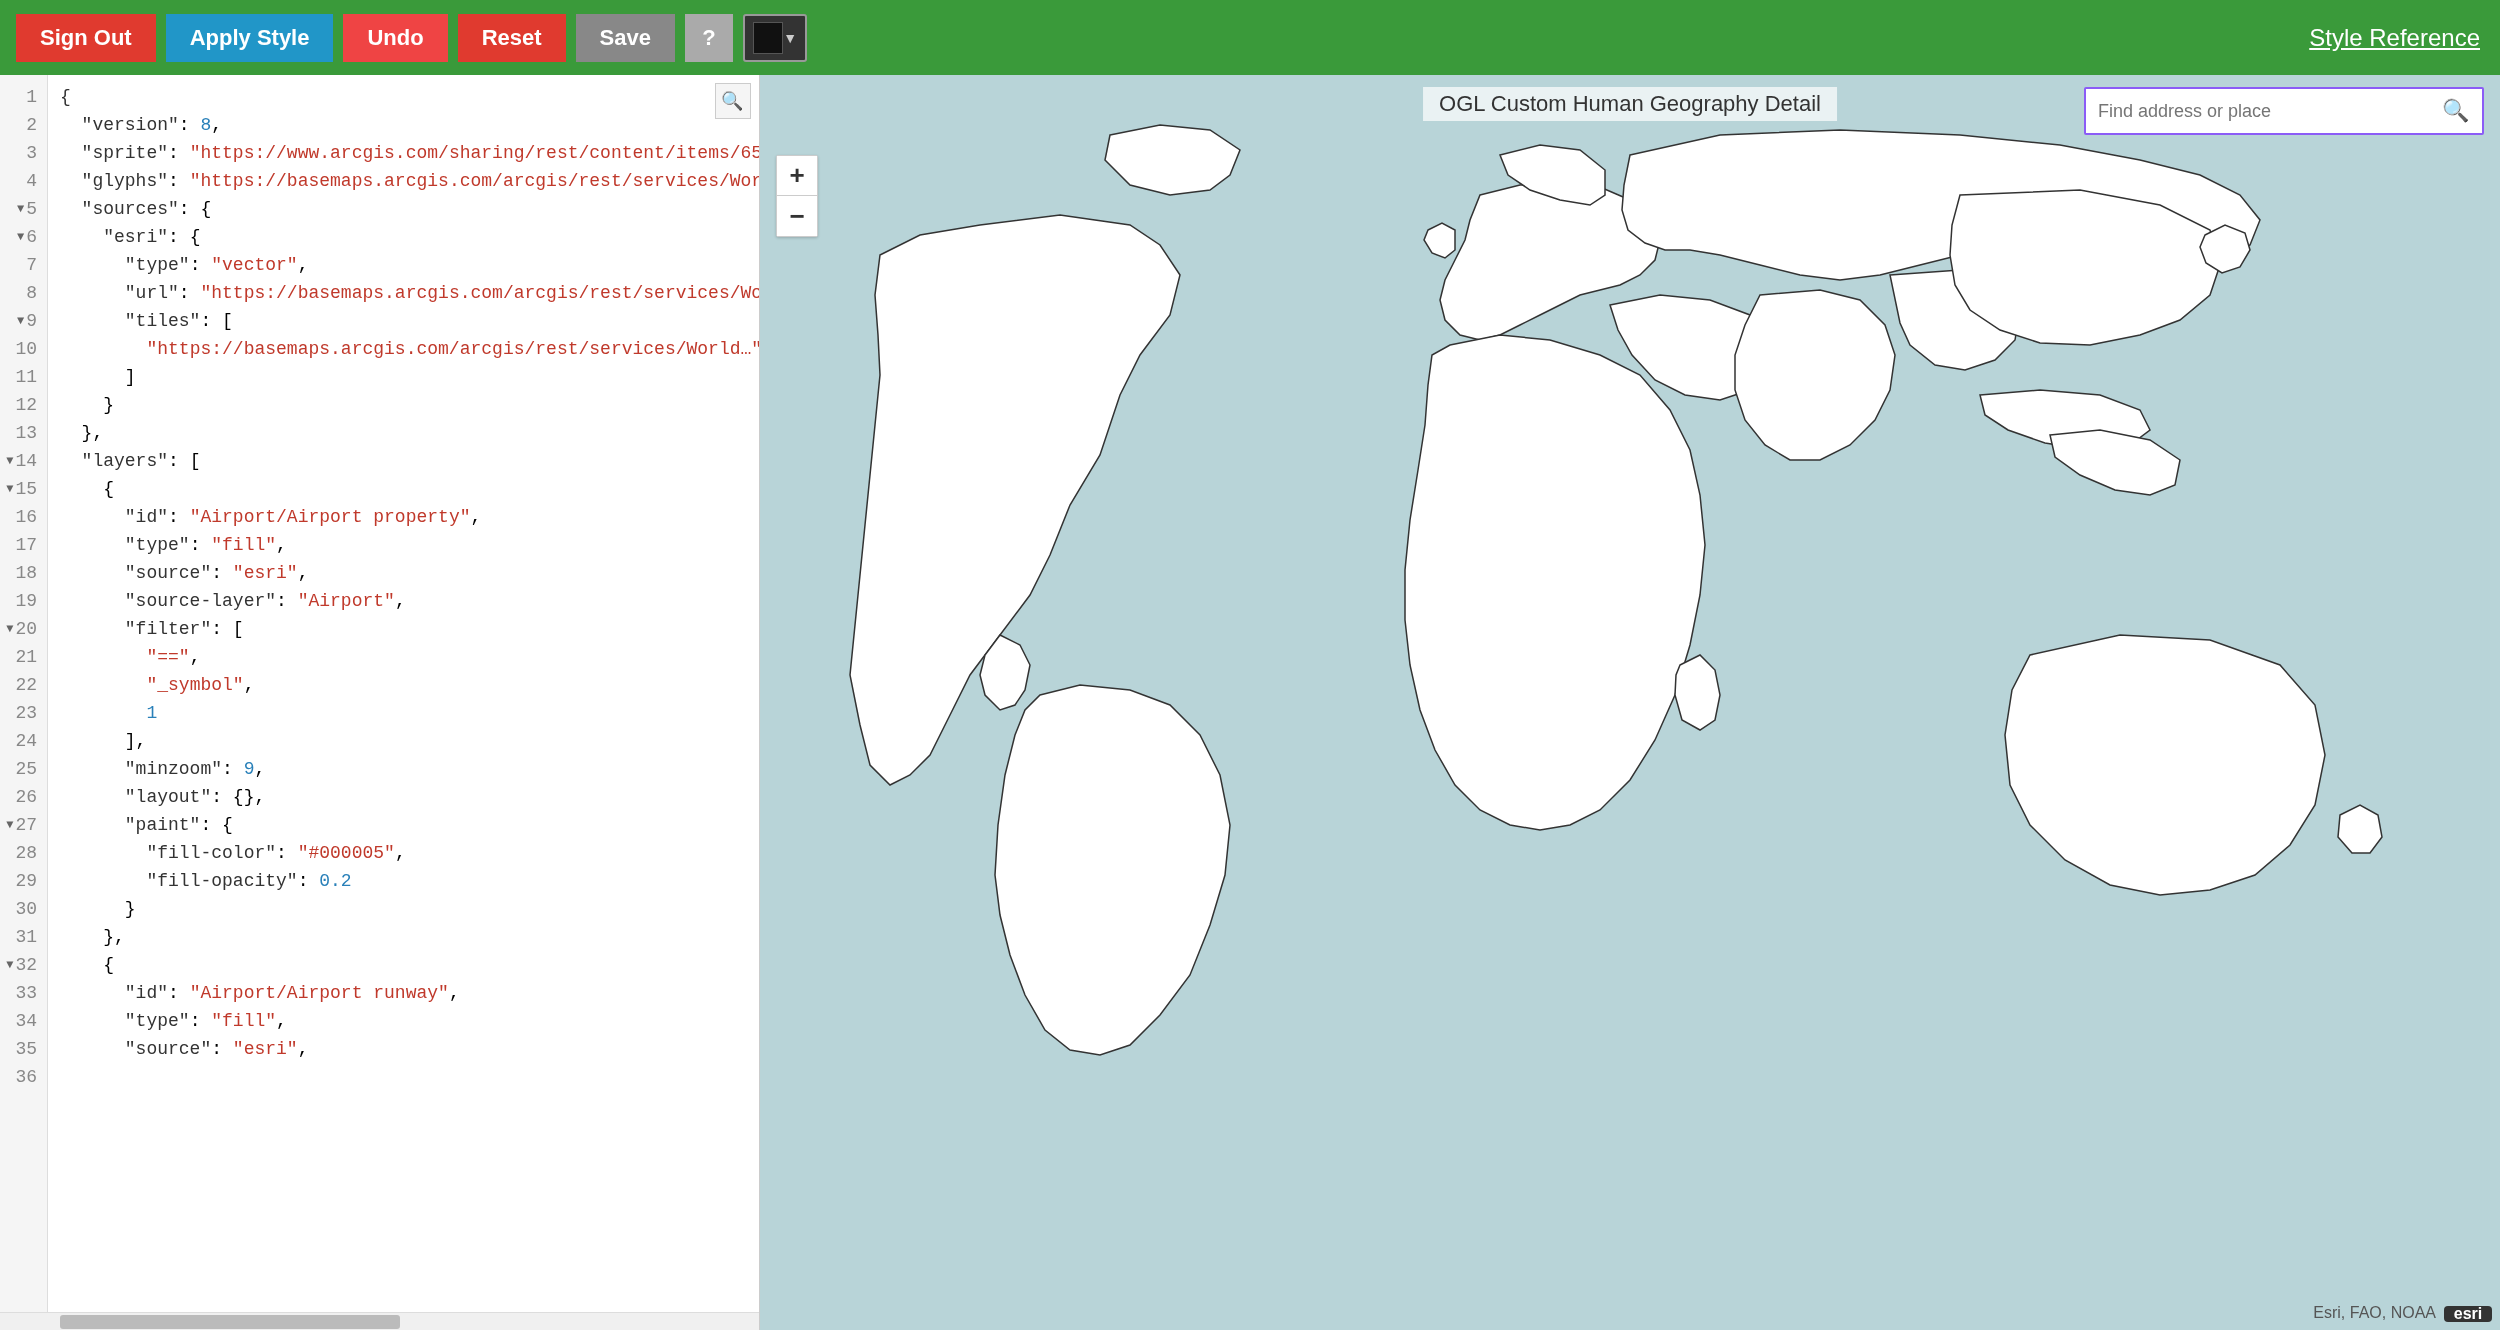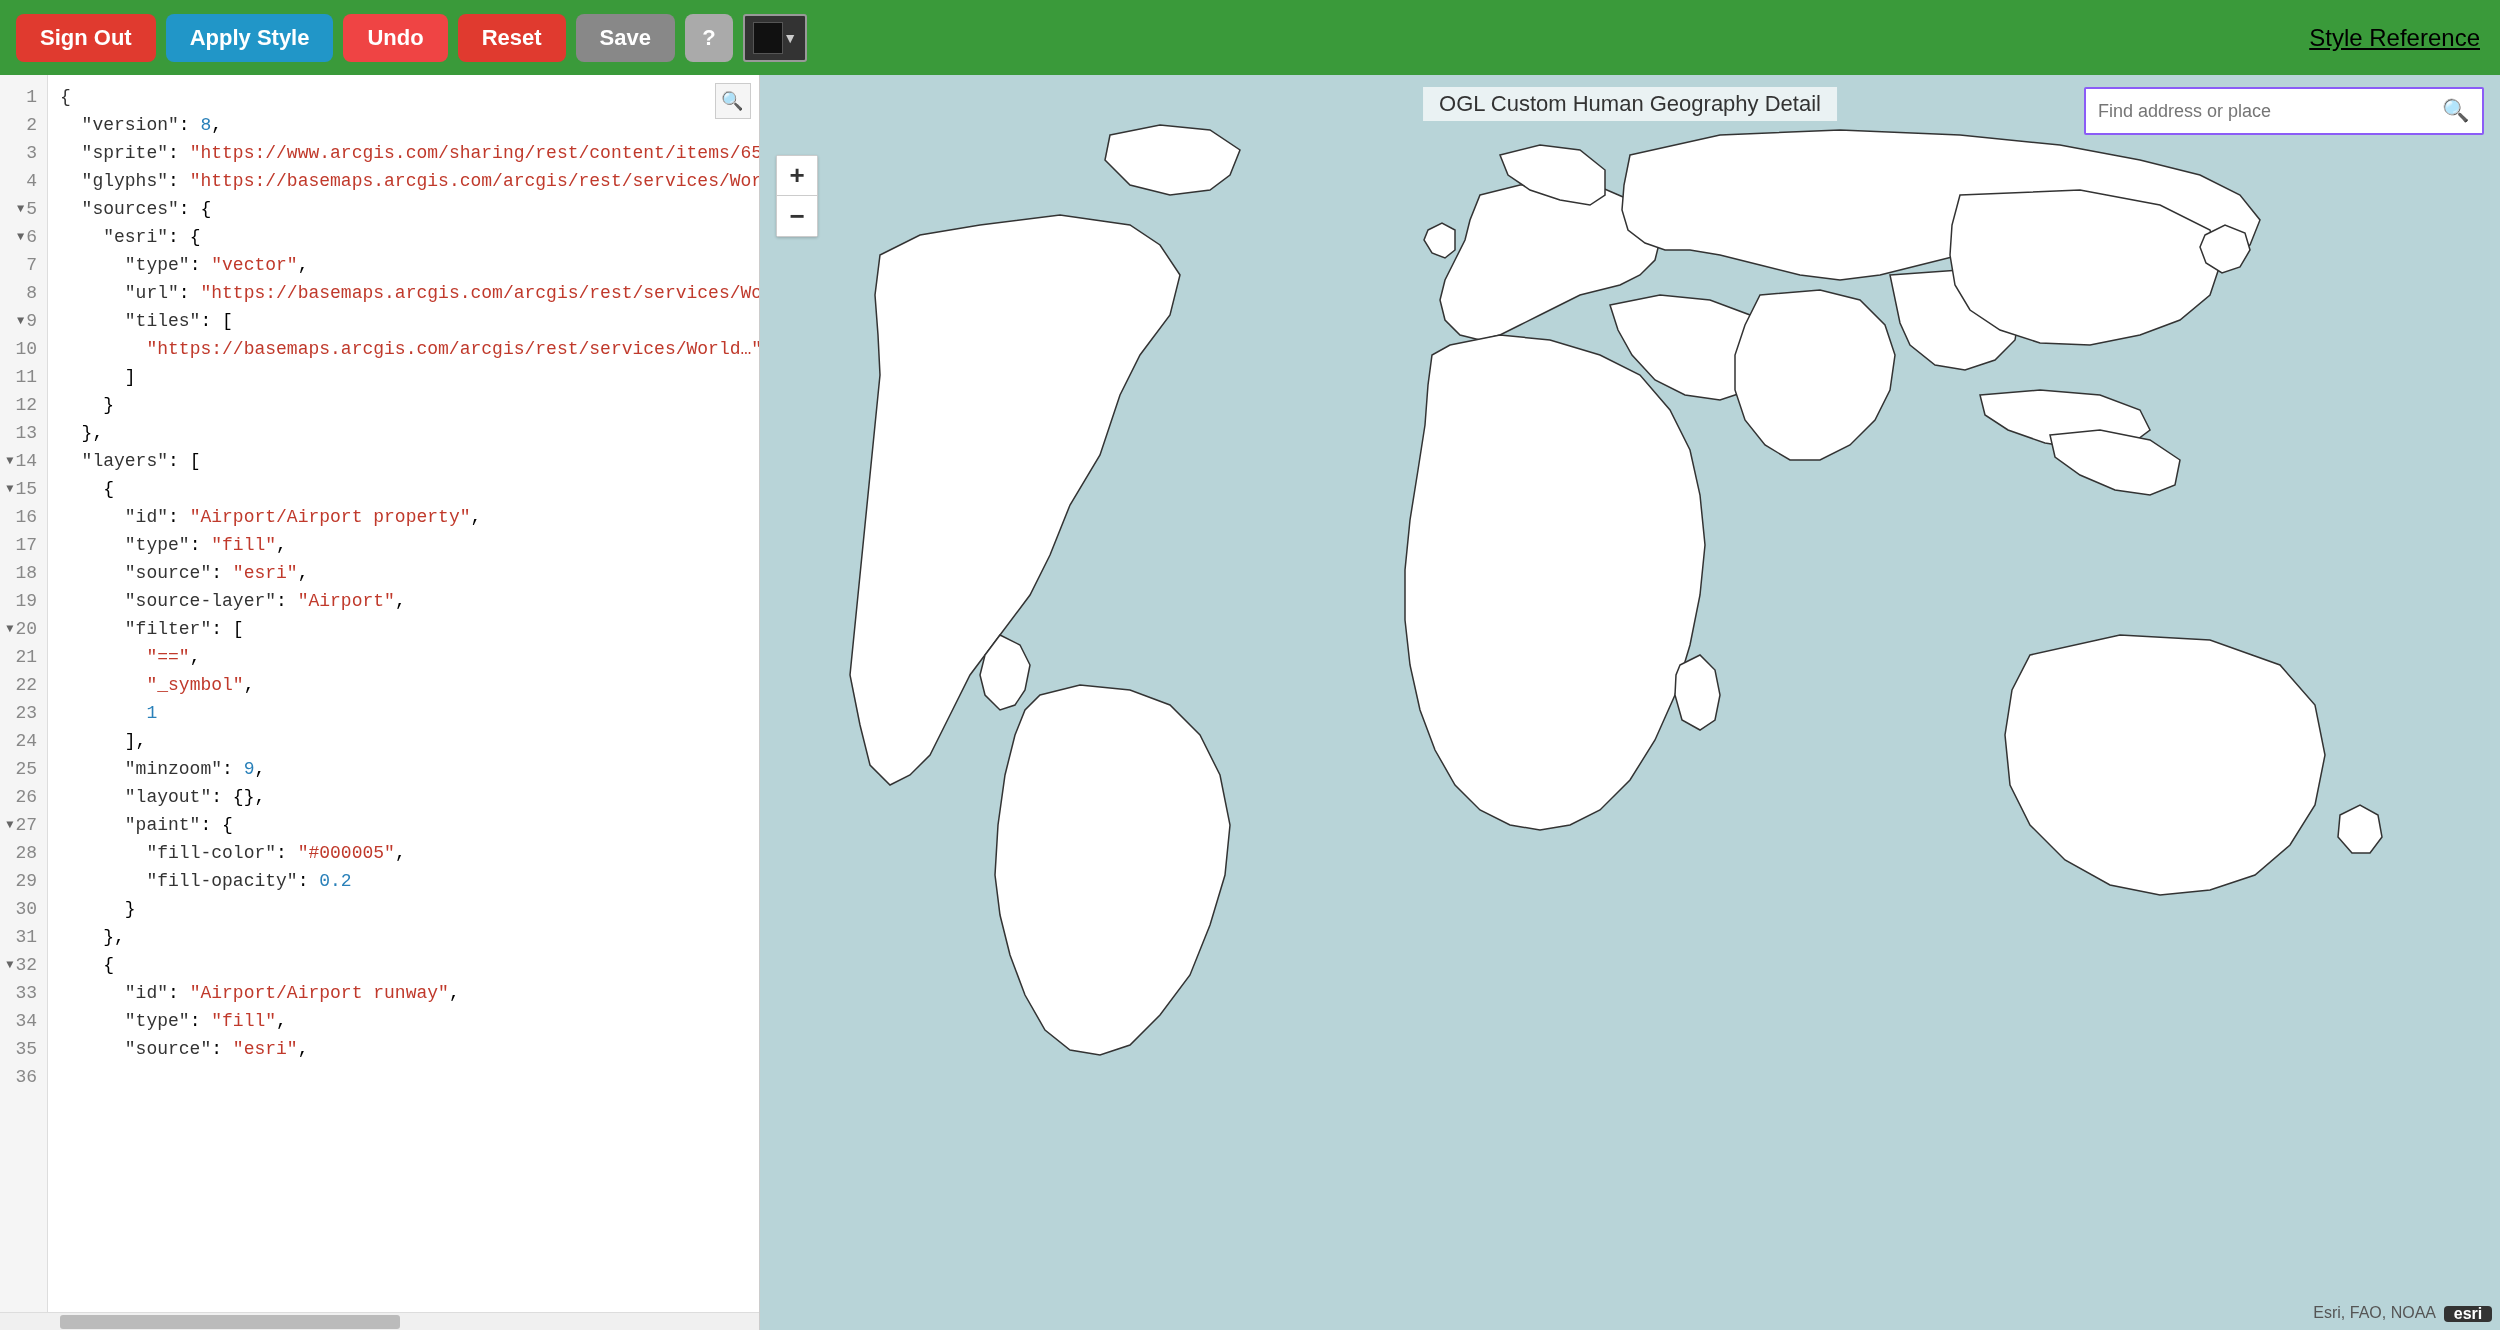--- a/index.html
+++ b/index.html
@@ -15,21 +15,21 @@
       gap: 10px;
       position: relative;
     }
     .toolbar-btn {
       height: 48px;
       padding: 0 24px;
       font-size: 22px;
       font-weight: bold;
       border: none;
       cursor: pointer;
-      border-radius: 8px;
+      border-radius: 0;
       color: white;
     }
     .btn-signout { background: #e03a2f; }
     .btn-apply { background: #2196c8; }
     .btn-undo { background: #ef4444; }
     .btn-reset { background: #e03a2f; }
     .btn-save { background: #888; }
     .btn-help {
       background: #aaa;
       width: 48px;
@@ -54,21 +54,21 @@
       background: #111;
       border: 1px solid #555;
     }
     .color-dropdown-arrow {
       color: #ccc;
       font-size: 14px;
     }
     .style-reference-link {
       position: absolute;
       right: 20px;
-      color: #000000;
+      color: #ffffff;
       font-size: 24px;
       text-decoration: underline;
       cursor: pointer;
     }
 
     
     #main {
       display: flex;
       height: calc(1330px - 75px);
     }

